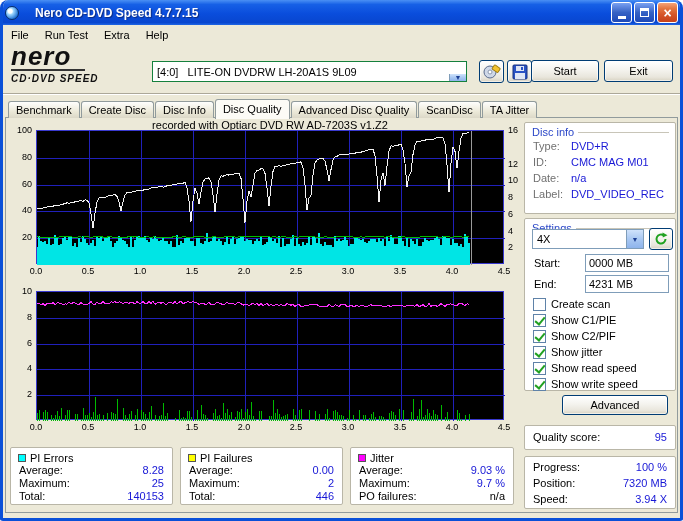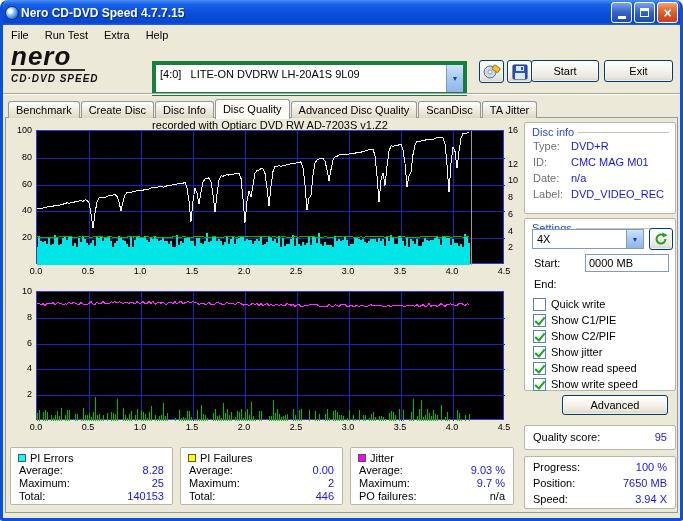--- a/index.html
+++ b/index.html
@@ -3,21 +3,21 @@
 <meta charset="utf-8">
 <style>
   * { margin:0; padding:0; box-sizing:border-box; }
   body { background:#fff; font-family:"Liberation Sans", sans-serif; }
 
   .window { position:relative; width:683px; height:521px;
     border:3px solid #0a50d8; border-top:none; border-radius:8px 8px 3px 3px;
     background:#ECE9D8; overflow:hidden; }
 
   .titlebar { position:absolute; left:-3px; right:-3px; top:0; height:25px;
-    border-radius:7px 7px 0 0; display:flex; align-items:center; gap:2px; padding:0 5px;
+    border-radius:7px 7px 0 0; display:flex; align-items:center; gap:16px; padding:0 5px;
     background:linear-gradient(180deg,#4a90f4 0%,#1660e6 18%,#0a4ddc 55%,#0846cf 90%,#1f66e5 100%); }
   .title-text { flex:1; color:#fff; font-size:12px; font-weight:bold;
     text-shadow:1px 1px 1px #0a2a80; white-space:nowrap; overflow:hidden; }
   .app-icon { width:14px; height:14px; border-radius:50%;
     background:radial-gradient(circle at 35% 35%, #ffffff 0 2px, #9fd8ff 30%, #2b7bd8 70%, #123c8c);
     border:1px solid #0a2d66; flex:0 0 auto; }
   .tb-controls { display:flex; gap:2px; }
   .tb-btn { width:21px; height:21px; border:1px solid #fff; border-radius:3px;
     display:flex; align-items:center; justify-content:center; color:#fff;
     background:linear-gradient(180deg,#7aa1f2,#3662c4 50%,#1d49b8); }
@@ -29,22 +29,22 @@
   .client { position:absolute; left:0; right:0; top:25px; bottom:0; background:#ECE9D8; overflow:hidden; }
 
   .menubar { position:absolute; left:0; top:0; right:0; height:20px; display:flex; align-items:center; font-size:11px; }
   .menu-item { padding:2px 8px; }
 
   .logo { position:absolute; left:8px; top:18px; width:135px; }
   .logo-nero { font-size:26px; font-weight:bold; font-style:italic; color:#111;
     letter-spacing:1px; line-height:26px; border-bottom:2px solid #333; display:inline-block; padding-right:14px; }
   .logo-sub { font-size:10px; font-weight:bold; font-style:italic; color:#111; letter-spacing:1px; margin-top:2px; }
 
-  .combo { position:absolute; left:149px; top:36px; width:315px; height:35px;
-    border:4px solid #15803d; background:#fff; display:flex; font-size:11px; }
+  .combo { position:absolute; left:149px; top:36px; width:315px; height:21px;
+    border:1px solid #15803d; background:#fff; display:flex; font-size:11px;align-items:flex-end; }
   .combo-text { flex:1; padding:3px 4px; white-space:pre; overflow:hidden; }
   .combo-btn { width:17px; display:flex; align-items:center; justify-content:center;
     font-size:7px; color:#1c3f94; border-left:1px solid #7F9DB9;
     background:linear-gradient(#cfe2fb,#a9c8f2 50%,#8eb4ec); }
 
   .xp-btn { position:absolute; font-family:"Liberation Sans",sans-serif; font-size:11px; color:#000;
     border:1px solid #003C74; border-radius:3px;
     background:linear-gradient(180deg,#ffffff,#f4f3ee 45%,#e9e6dc 80%,#d8d3c3);
     box-shadow:inset 0 0 0 1px rgba(255,255,255,.6); cursor:default;
     display:flex; align-items:center; justify-content:center; }
@@ -277,24 +277,25 @@
       <button class="xp-btn set-item refresh-btn">
         <svg width="14" height="14" viewBox="0 0 14 14">
           <path d="M11.5,7a4.5,4.5 0 1 1 -1.7,-3.5" fill="none" stroke="#1fa11f" stroke-width="2"></path>
           <polygon points="8.5,0.5 13.5,3.2 8.8,5.6" fill="#1fa11f"></polygon>
         </svg>
       </button>
 
       <span class="set-label" style="top:38px;">Start:</span>
       <input class="field" style="left: 60px; top: 35px; width: 84px; height: 18px;" readonly="" value="0000 MB">
       <span class="set-label" style="top:59px;">End:</span>
+      <input class="field" style="left: 60px; top: 56px; width: 84px; height: 18px;" readonly="" value="4231 MB">
 
       <div class="cb-row" style="top:78px;">
         <span class="cb"></span>
-        <span class="cb-label">Quick write</span>
+        <span class="cb-label">Create scan</span>
       </div>
       <div class="cb-row" style="top:94px;">
         <span class="cb checked"></span>
         <span class="cb-label">Show C1/PIE</span>
       </div>
       <div class="cb-row" style="top:110px;">
         <span class="cb checked"></span>
         <span class="cb-label">Show C2/PIF</span>
       </div>
       <div class="cb-row" style="top:126px;">
@@ -320,21 +321,21 @@
       </div>
     </div>
 
     <div class="group" style="left:521px; top:431px; width:152px; height:53px; padding-top:2px;">
       <div class="kv-row">
         <span>Progress:</span>
         <span class="val">100 %</span>
       </div>
       <div class="kv-row">
         <span>Position:</span>
-        <span class="val">7650 MB</span>
+        <span class="val">7320 MB</span>
       </div>
       <div class="kv-row">
         <span>Speed:</span>
         <span class="val">3.94 X</span>
       </div>
     </div>
 
     <div class="group" style="left:7px; top:422px; width:163px; height:58px;">
       <div class="stat-head">
         <span class="legend-square" style="background: rgb(0, 255, 255);"></span>

